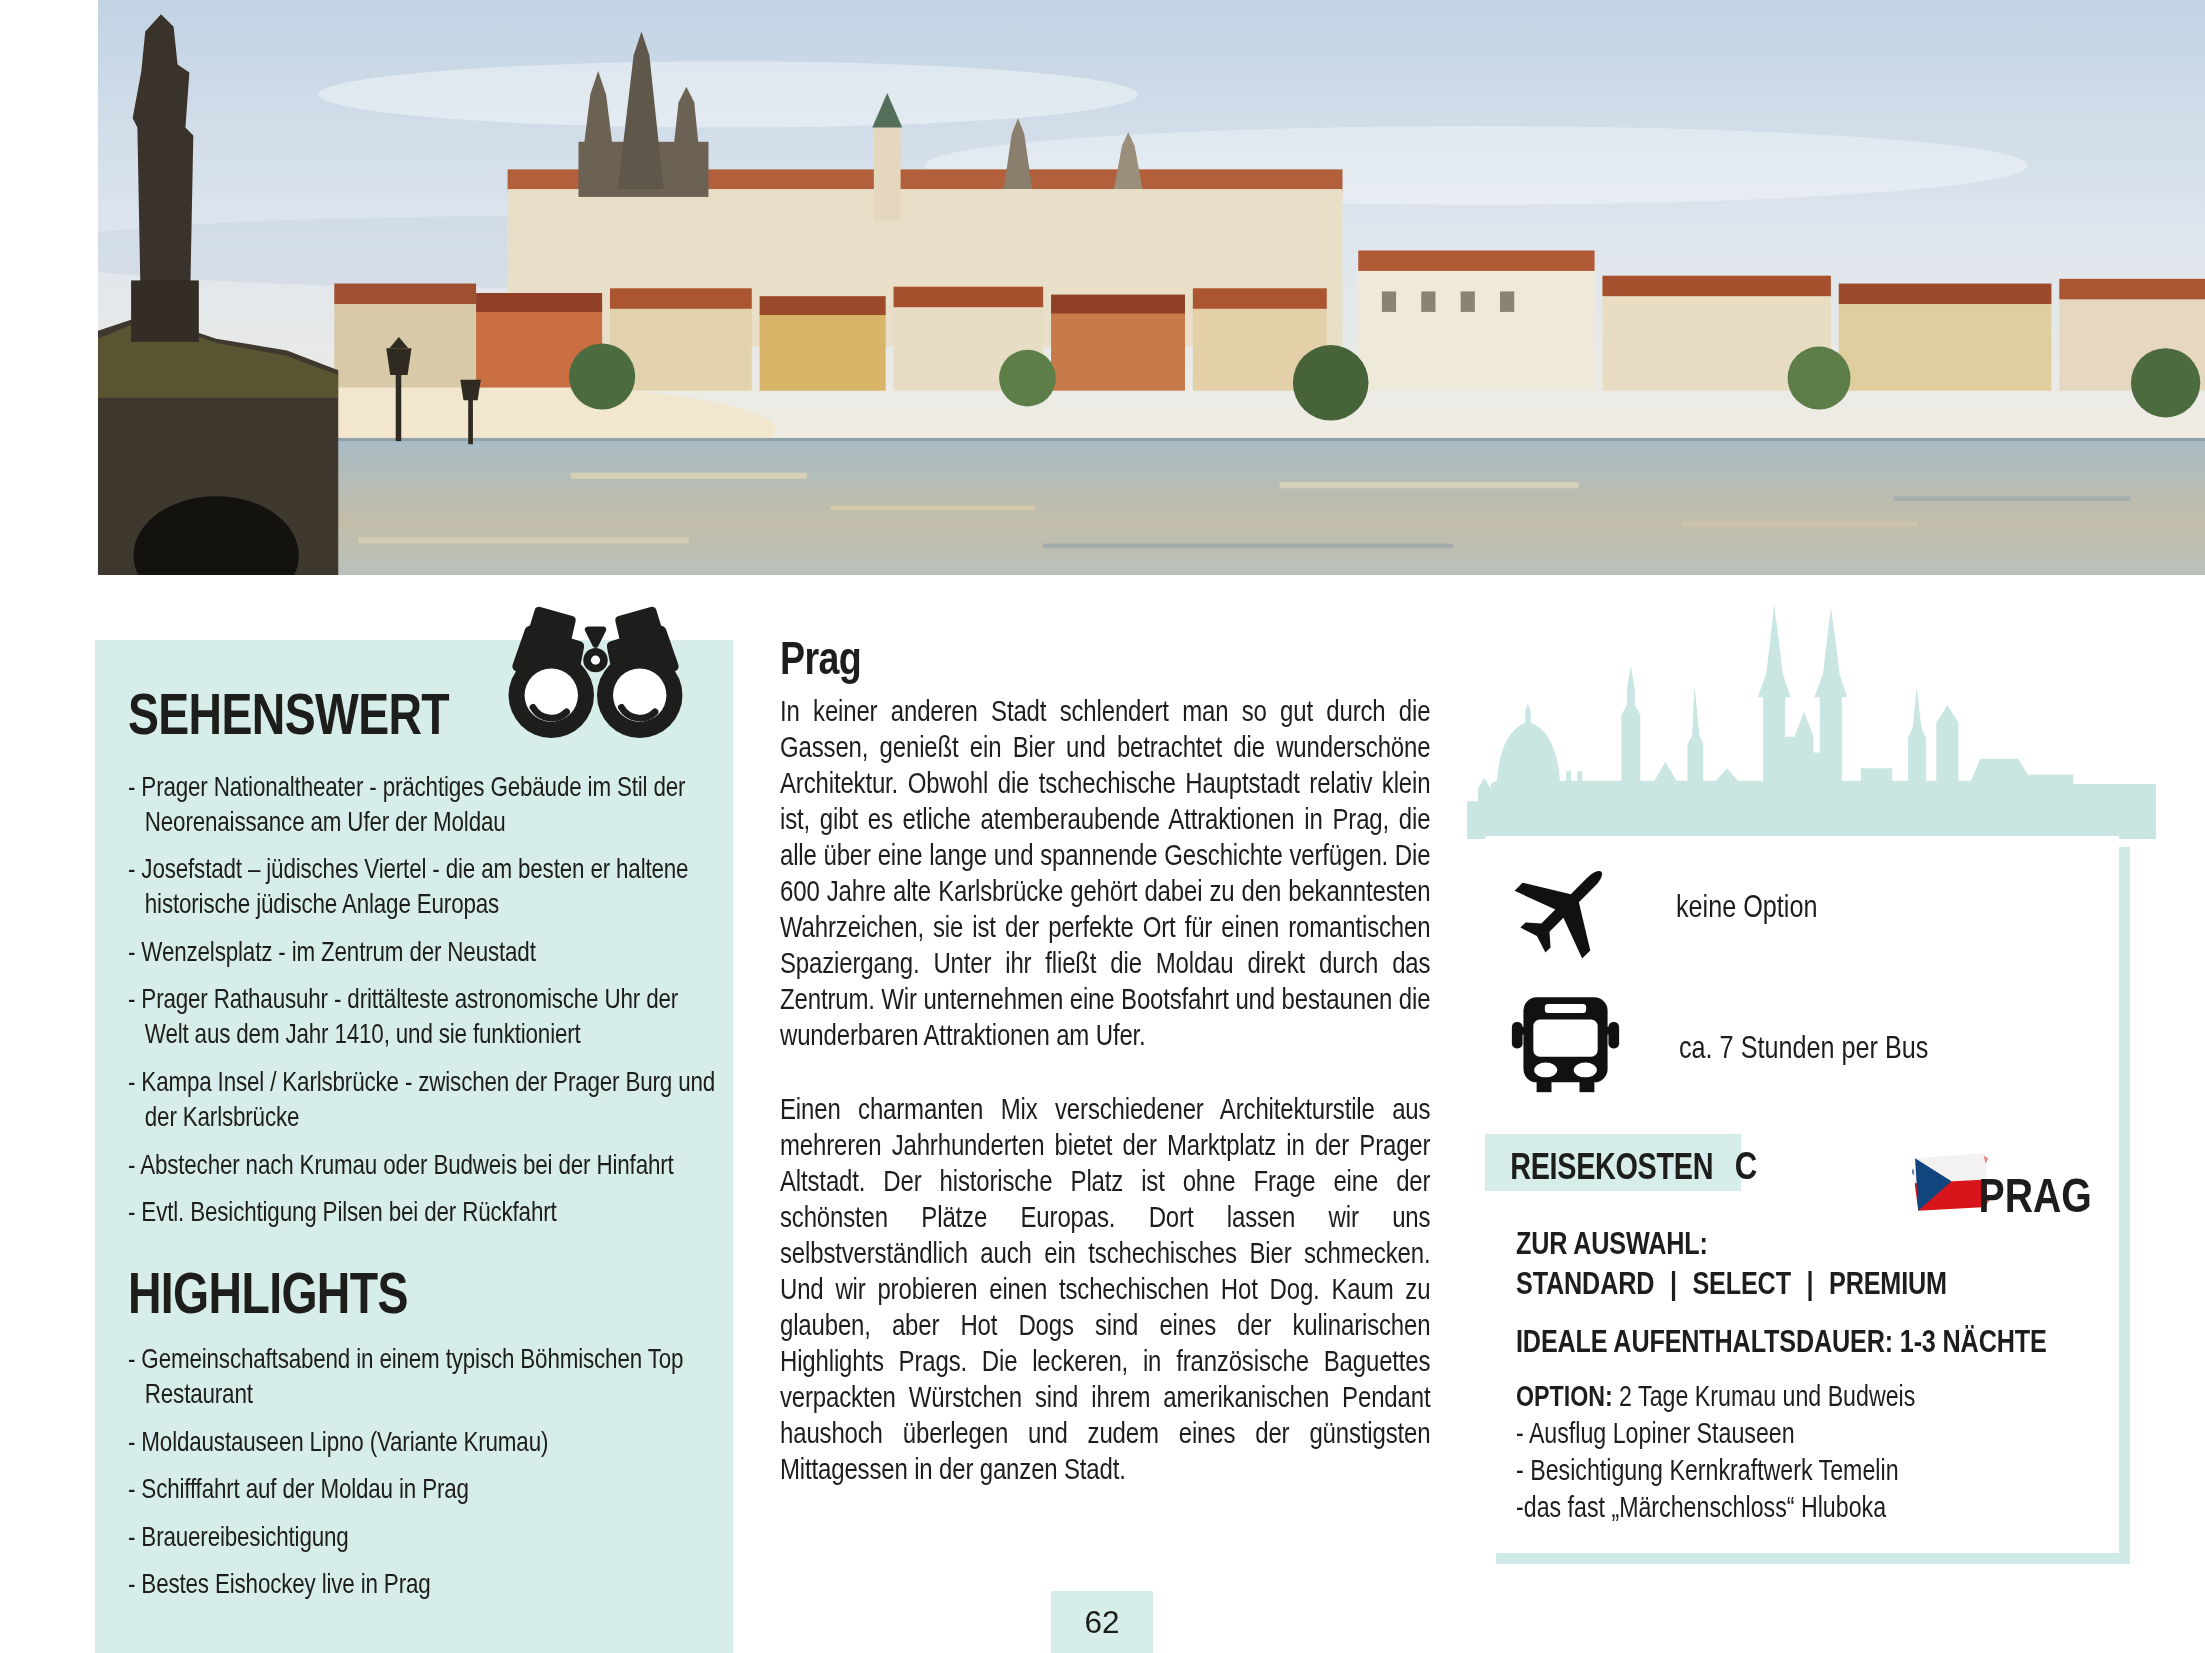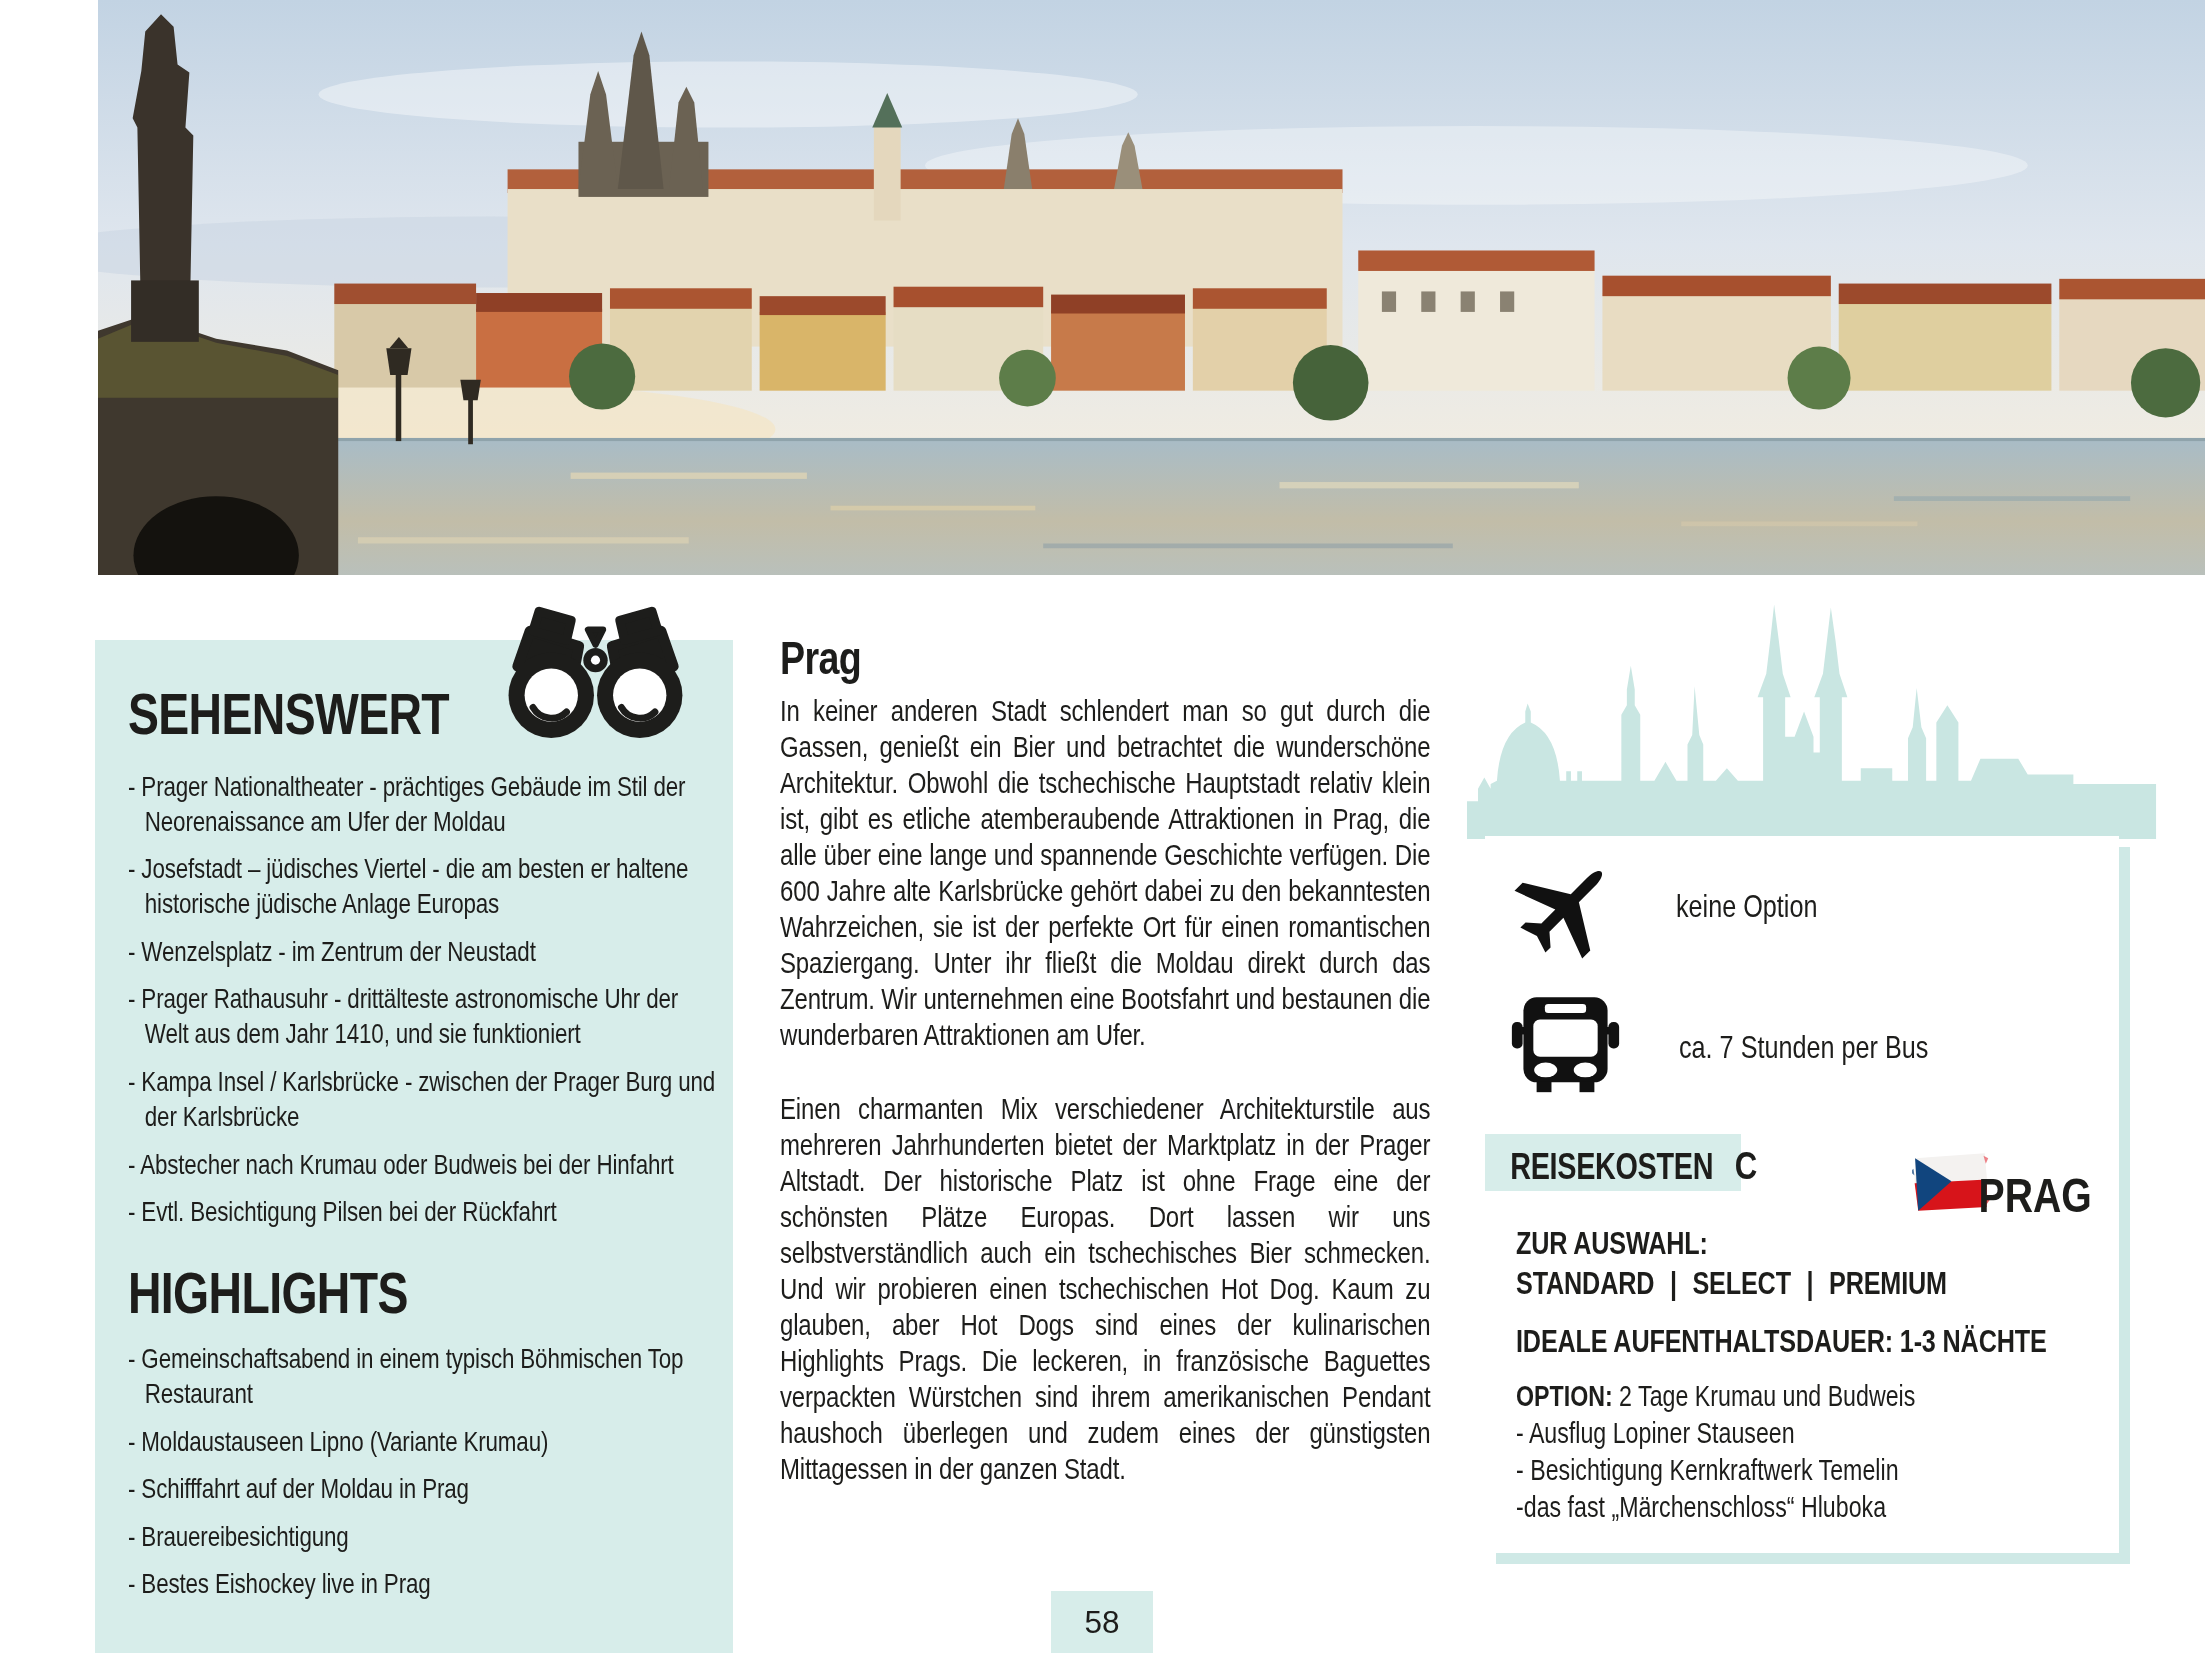--- a/index.html
+++ b/index.html
@@ -246,15 +246,15 @@
 <div id="option-block" class="abs cx">
   <div>
     <span class="lbl">OPTION:</span><span> 2 Tage Krumau und Budweis</span>
   </div>
   <div>- Ausflug Lopiner Stauseen</div>
   <div>- Besichtigung Kernkraftwerk Temelin</div>
   <div>-das fast „Märchenschloss“ Hluboka</div>
 </div>
 
 <div id="page-num-box" class="abs">
-  <span>58</span>
+  <span>62</span>
 </div>
 
 
 </body></html>

